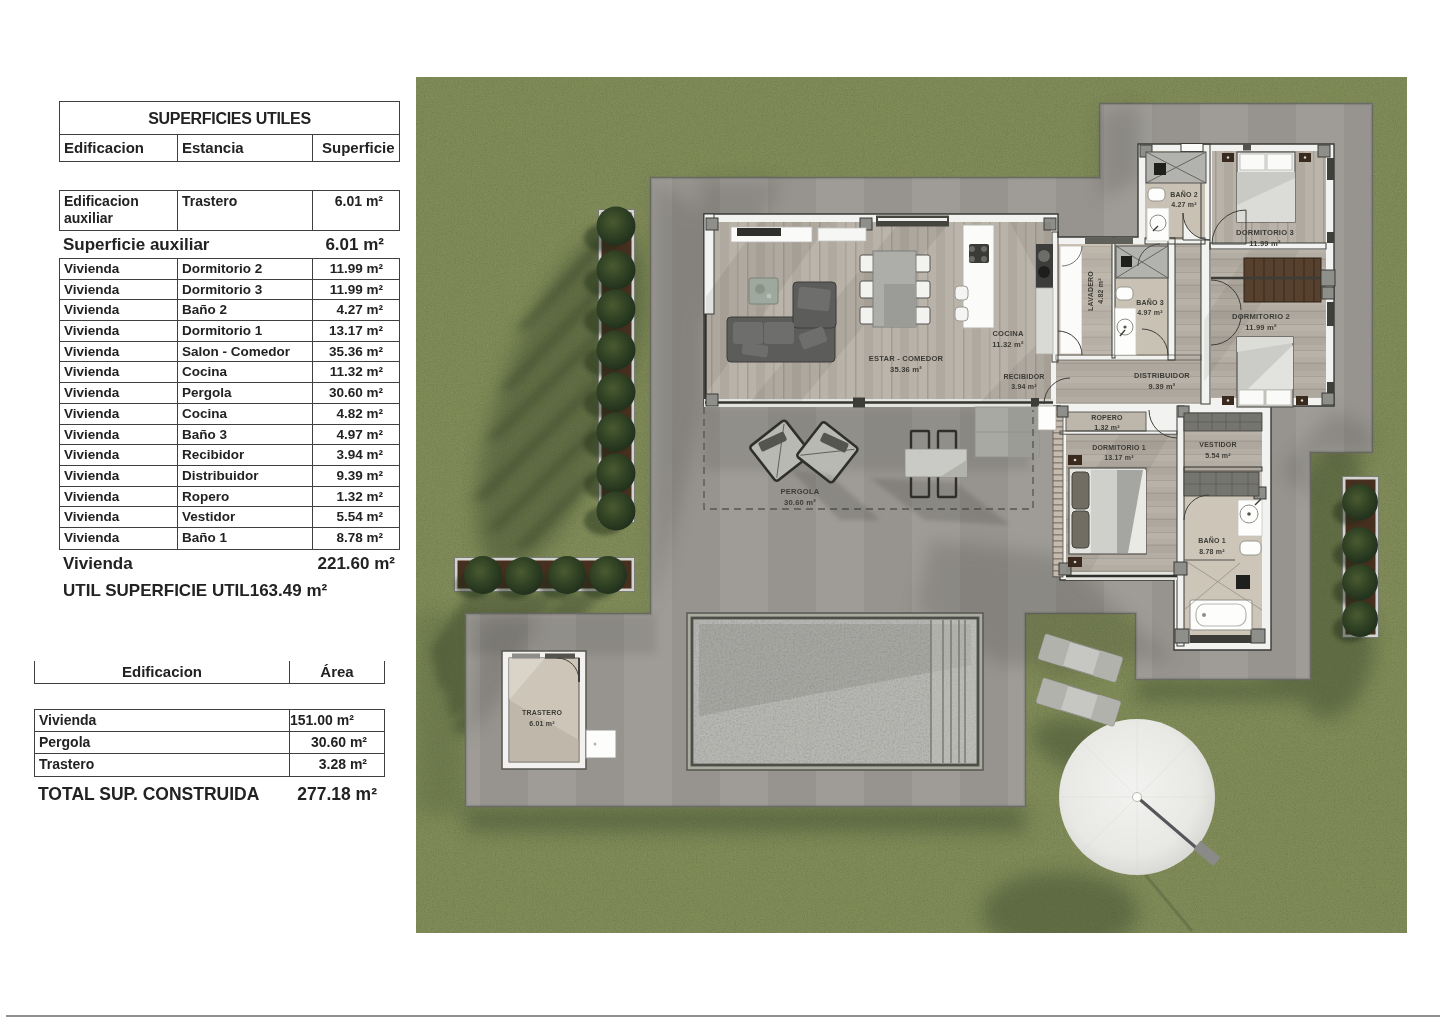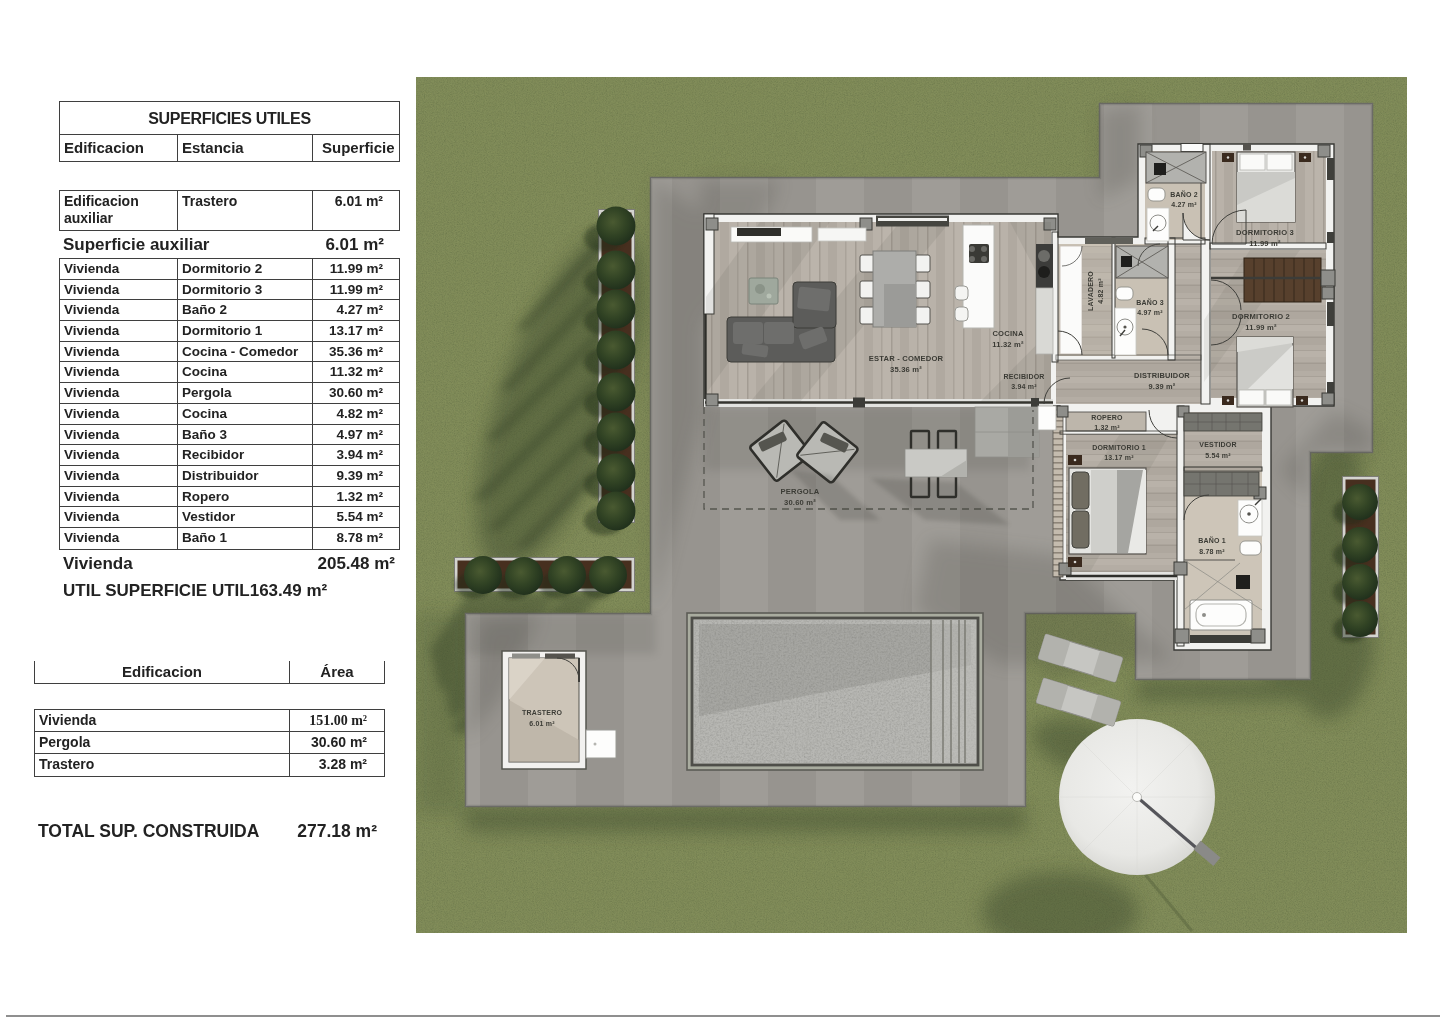--- a/index.html
+++ b/index.html
@@ -621,21 +621,21 @@
  <div style="width:135px;border-right:1px solid #3f3f3f;padding-left:4px;line-height:20px;">Baño 2</div>
  <div style="flex:1;text-align:right;padding-right:16px;line-height:20px;">4.27 m²</div>
         </div>
         <div style="height:20.7px;display:flex;border-bottom:1px solid #3f3f3f;">
  <div style="width:118px;border-right:1px solid #3f3f3f;padding-left:4px;line-height:20px;">Vivienda</div>
  <div style="width:135px;border-right:1px solid #3f3f3f;padding-left:4px;line-height:20px;">Dormitorio 1</div>
  <div style="flex:1;text-align:right;padding-right:16px;line-height:20px;">13.17 m²</div>
         </div>
         <div style="height:20.7px;display:flex;border-bottom:1px solid #3f3f3f;">
  <div style="width:118px;border-right:1px solid #3f3f3f;padding-left:4px;line-height:20px;">Vivienda</div>
- <div style="width:135px;border-right:1px solid #3f3f3f;padding-left:4px;line-height:20px;">Cocina  - Comedor</div>
+ <div style="width:135px;border-right:1px solid #3f3f3f;padding-left:4px;line-height:20px;">Salon  - Comedor</div>
  <div style="flex:1;text-align:right;padding-right:16px;line-height:20px;">35.36 m²</div>
         </div>
         <div style="height:20.7px;display:flex;border-bottom:1px solid #3f3f3f;">
  <div style="width:118px;border-right:1px solid #3f3f3f;padding-left:4px;line-height:20px;">Vivienda</div>
  <div style="width:135px;border-right:1px solid #3f3f3f;padding-left:4px;line-height:20px;">Cocina</div>
  <div style="flex:1;text-align:right;padding-right:16px;line-height:20px;">11.32 m²</div>
         </div>
         <div style="height:20.7px;display:flex;border-bottom:1px solid #3f3f3f;">
  <div style="width:118px;border-right:1px solid #3f3f3f;padding-left:4px;line-height:20px;">Vivienda</div>
  <div style="width:135px;border-right:1px solid #3f3f3f;padding-left:4px;line-height:20px;">Pergola</div>
@@ -672,47 +672,47 @@
  <div style="flex:1;text-align:right;padding-right:16px;line-height:20px;">5.54 m²</div>
         </div>
         <div style="height:20.7px;display:flex;">
  <div style="width:118px;border-right:1px solid #3f3f3f;padding-left:4px;line-height:20px;">Vivienda</div>
  <div style="width:135px;border-right:1px solid #3f3f3f;padding-left:4px;line-height:20px;">Baño 1</div>
  <div style="flex:1;text-align:right;padding-right:16px;line-height:20px;">8.78 m²</div>
         </div>
       </div>
   <div style="height:29px;display:flex;font-size:17px;font-weight:bold;align-items:center;">
     <div style="padding-left:4px;">Vivienda</div>
-    <div style="flex:1;text-align:right;padding-right:5px;">205.48 m²</div>
+    <div style="flex:1;text-align:right;padding-right:5px;">221.60 m²</div>
   </div>
   <div style="height:25px;display:flex;font-size:17px;font-weight:bold;align-items:center;">
     <div style="padding-left:4px;">UTIL SUPERFICIE UTIL</div>
     <div style="flex:1;text-align:left;padding-right:5px;">163.49 m²</div>
   </div>
 </div>
 
 <div id="t2" style="position:absolute;left:34px;top:661px;width:351px;color:#222;">
   <div style="border:1.5px solid #3f3f3f;border-top:none;height:23px;display:flex;font-size:15px;font-weight:bold;">
     <div style="width:255px;border-right:1px solid #3f3f3f;text-align:center;line-height:22px;">Edificacion</div>
     <div style="flex:1;text-align:center;line-height:22px;">Área</div>
   </div>
   <div style="height:25px;"></div>
   <div style="border:1px solid #3f3f3f;font-size:14px;font-weight:bold;">
     <div style="height:22px;display:flex;border-bottom:1px solid #3f3f3f;">
       <div style="width:255px;border-right:1px solid #3f3f3f;padding-left:4px;line-height:21px;">Vivienda</div>
-      <div style="flex:1;text-align:right;padding-right:17px;line-height:21px;font-family:Liberation Serif, serif;">151.00 m²</div>
+      <div style="flex:1;padding-right:17px;line-height:21px;">151.00 m²</div>
     </div>
     <div style="height:22px;display:flex;border-bottom:1px solid #3f3f3f;">
       <div style="width:255px;border-right:1px solid #3f3f3f;padding-left:4px;line-height:21px;">Pergola</div>
       <div style="flex:1;text-align:right;padding-right:17px;line-height:21px;">30.60 m²</div>
     </div>
     <div style="height:22px;display:flex;">
       <div style="width:255px;border-right:1px solid #3f3f3f;padding-left:4px;line-height:21px;">Trastero</div>
       <div style="flex:1;text-align:right;padding-right:17px;line-height:21px;">3.28 m²</div>
     </div>
   </div>
-  <div style="height:28px;display:flex;font-size:17.5px;font-weight:bold;align-items:flex-start;margin-top:44px;">
+  <div style="height:28px;display:flex;font-size:17.5px;font-weight:bold;align-items:flex-end;">
     <div style="padding-left:4px;">TOTAL SUP. CONSTRUIDA</div>
     <div style="flex:1;text-align:right;padding-right:8px;">277.18 m²</div>
   </div>
 </div>
 
 </div>
 
 </body></html>

